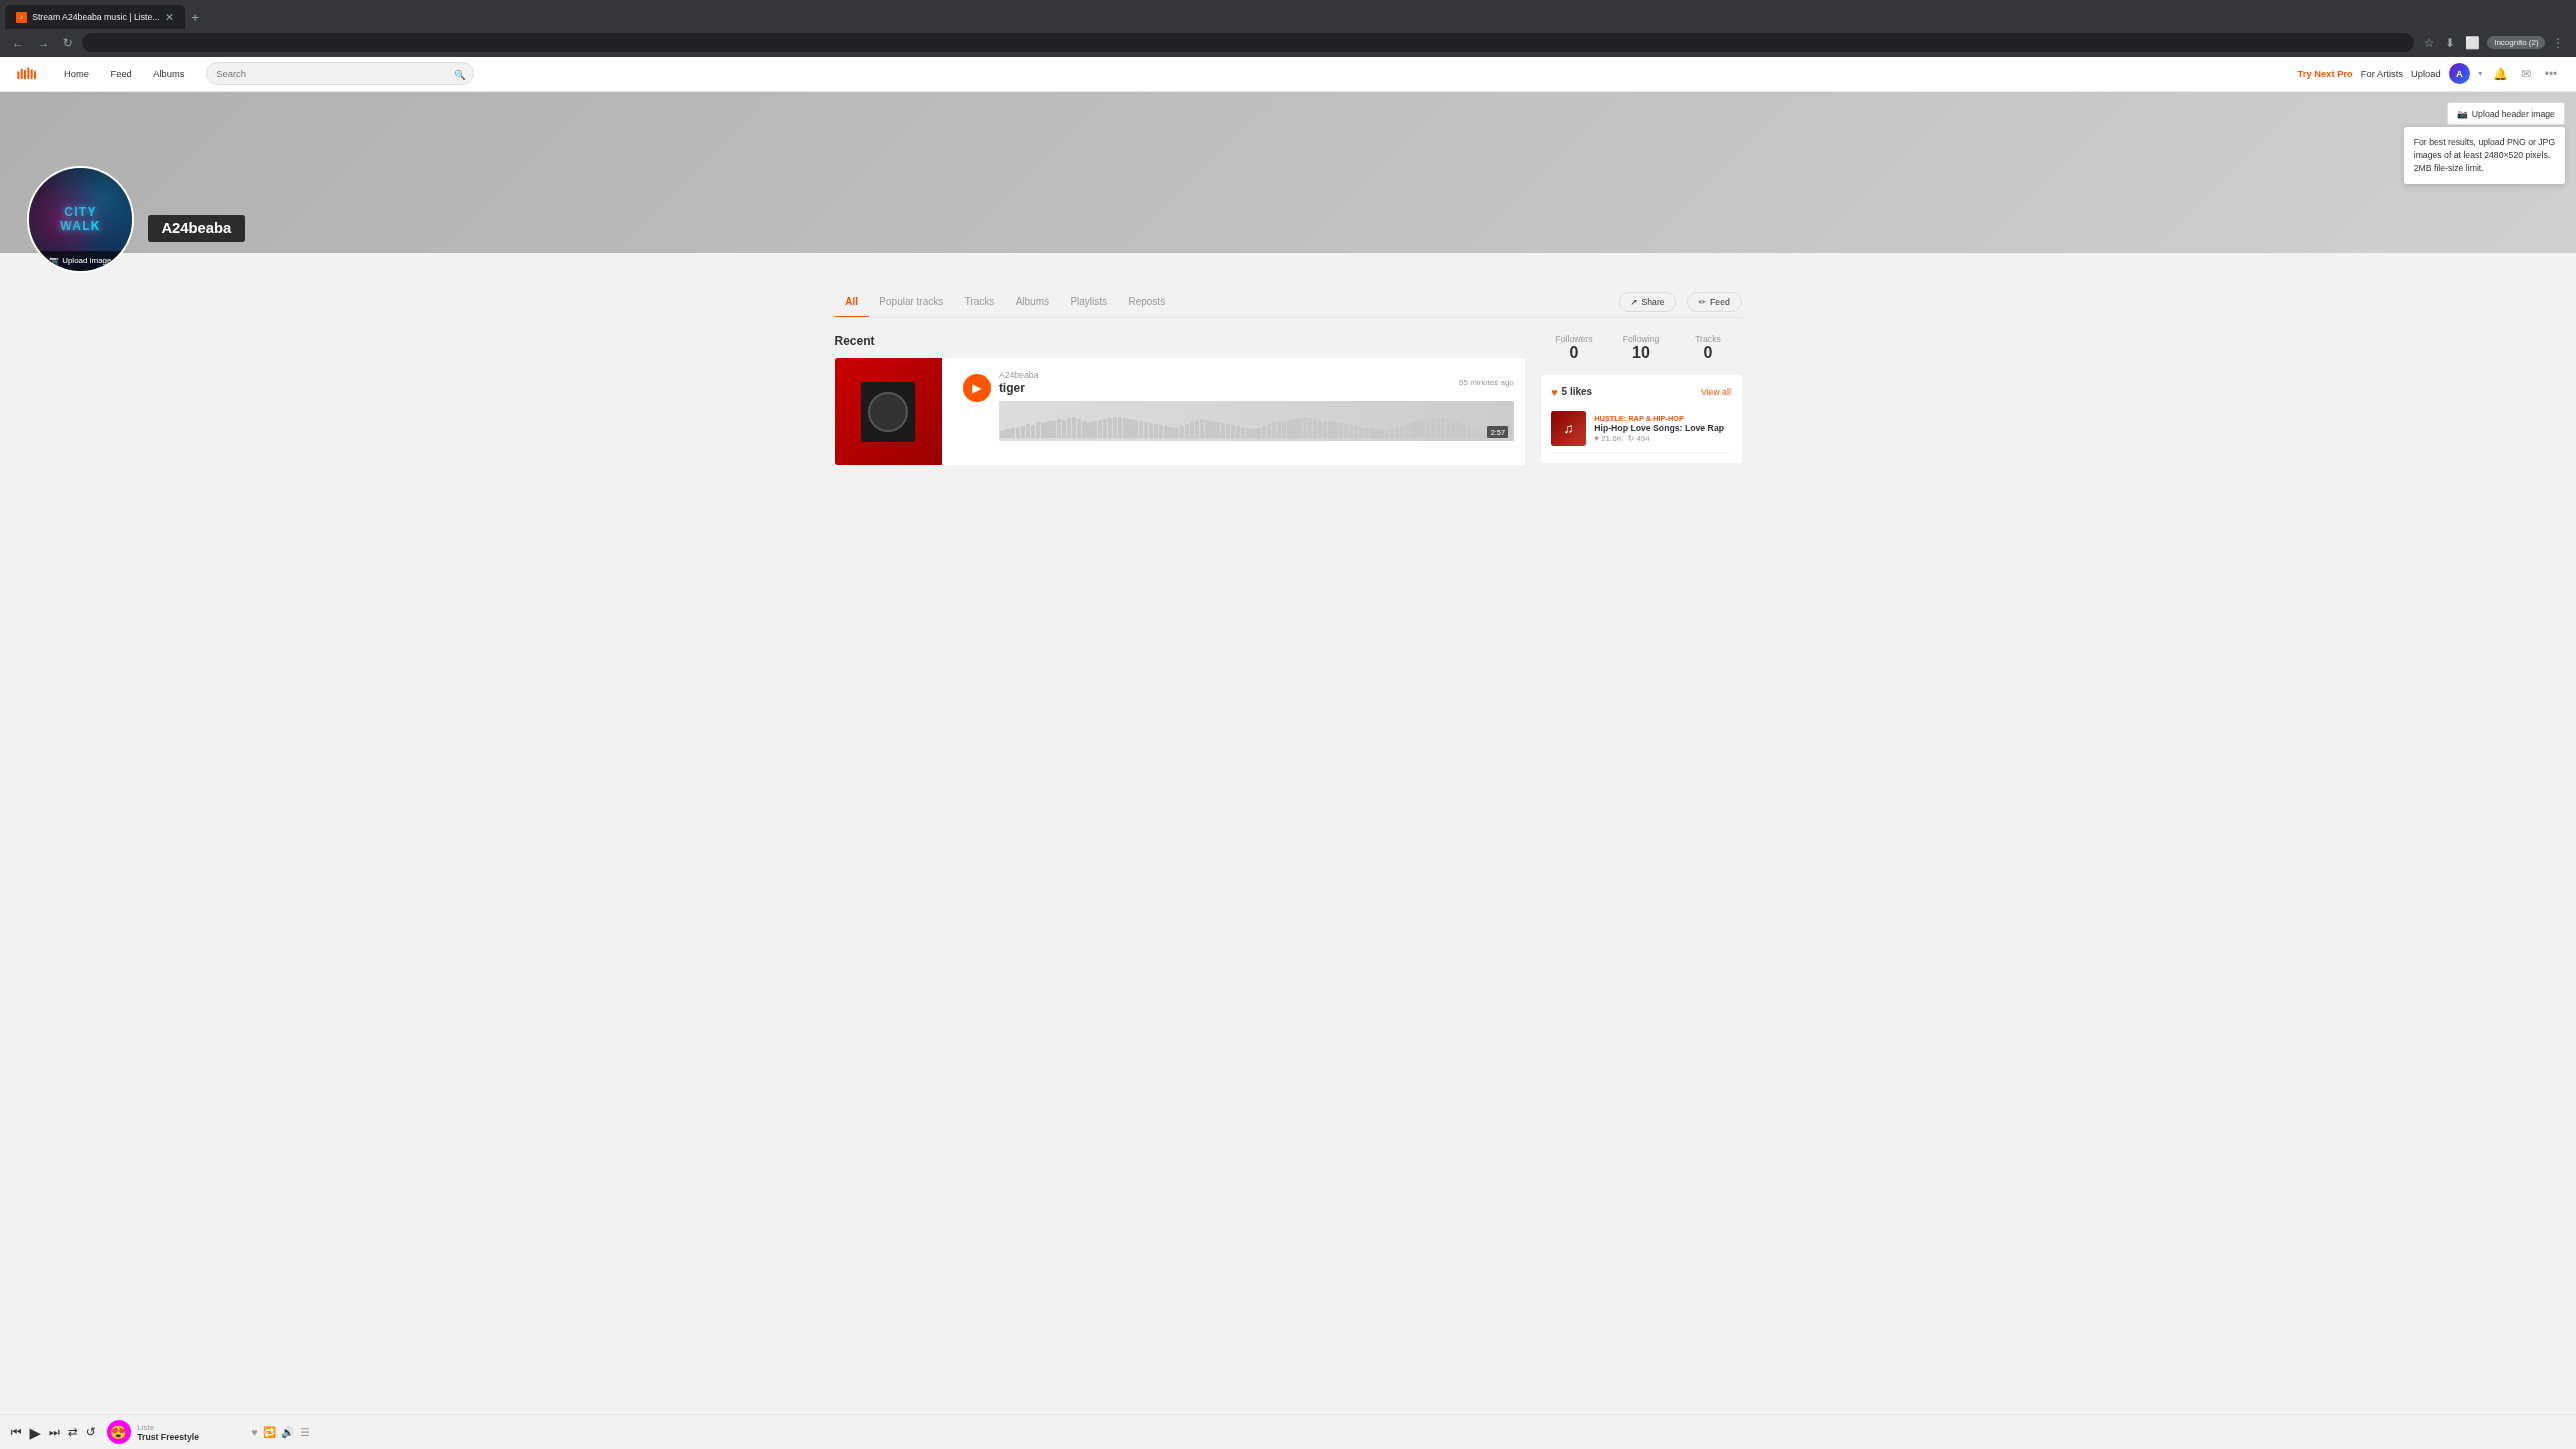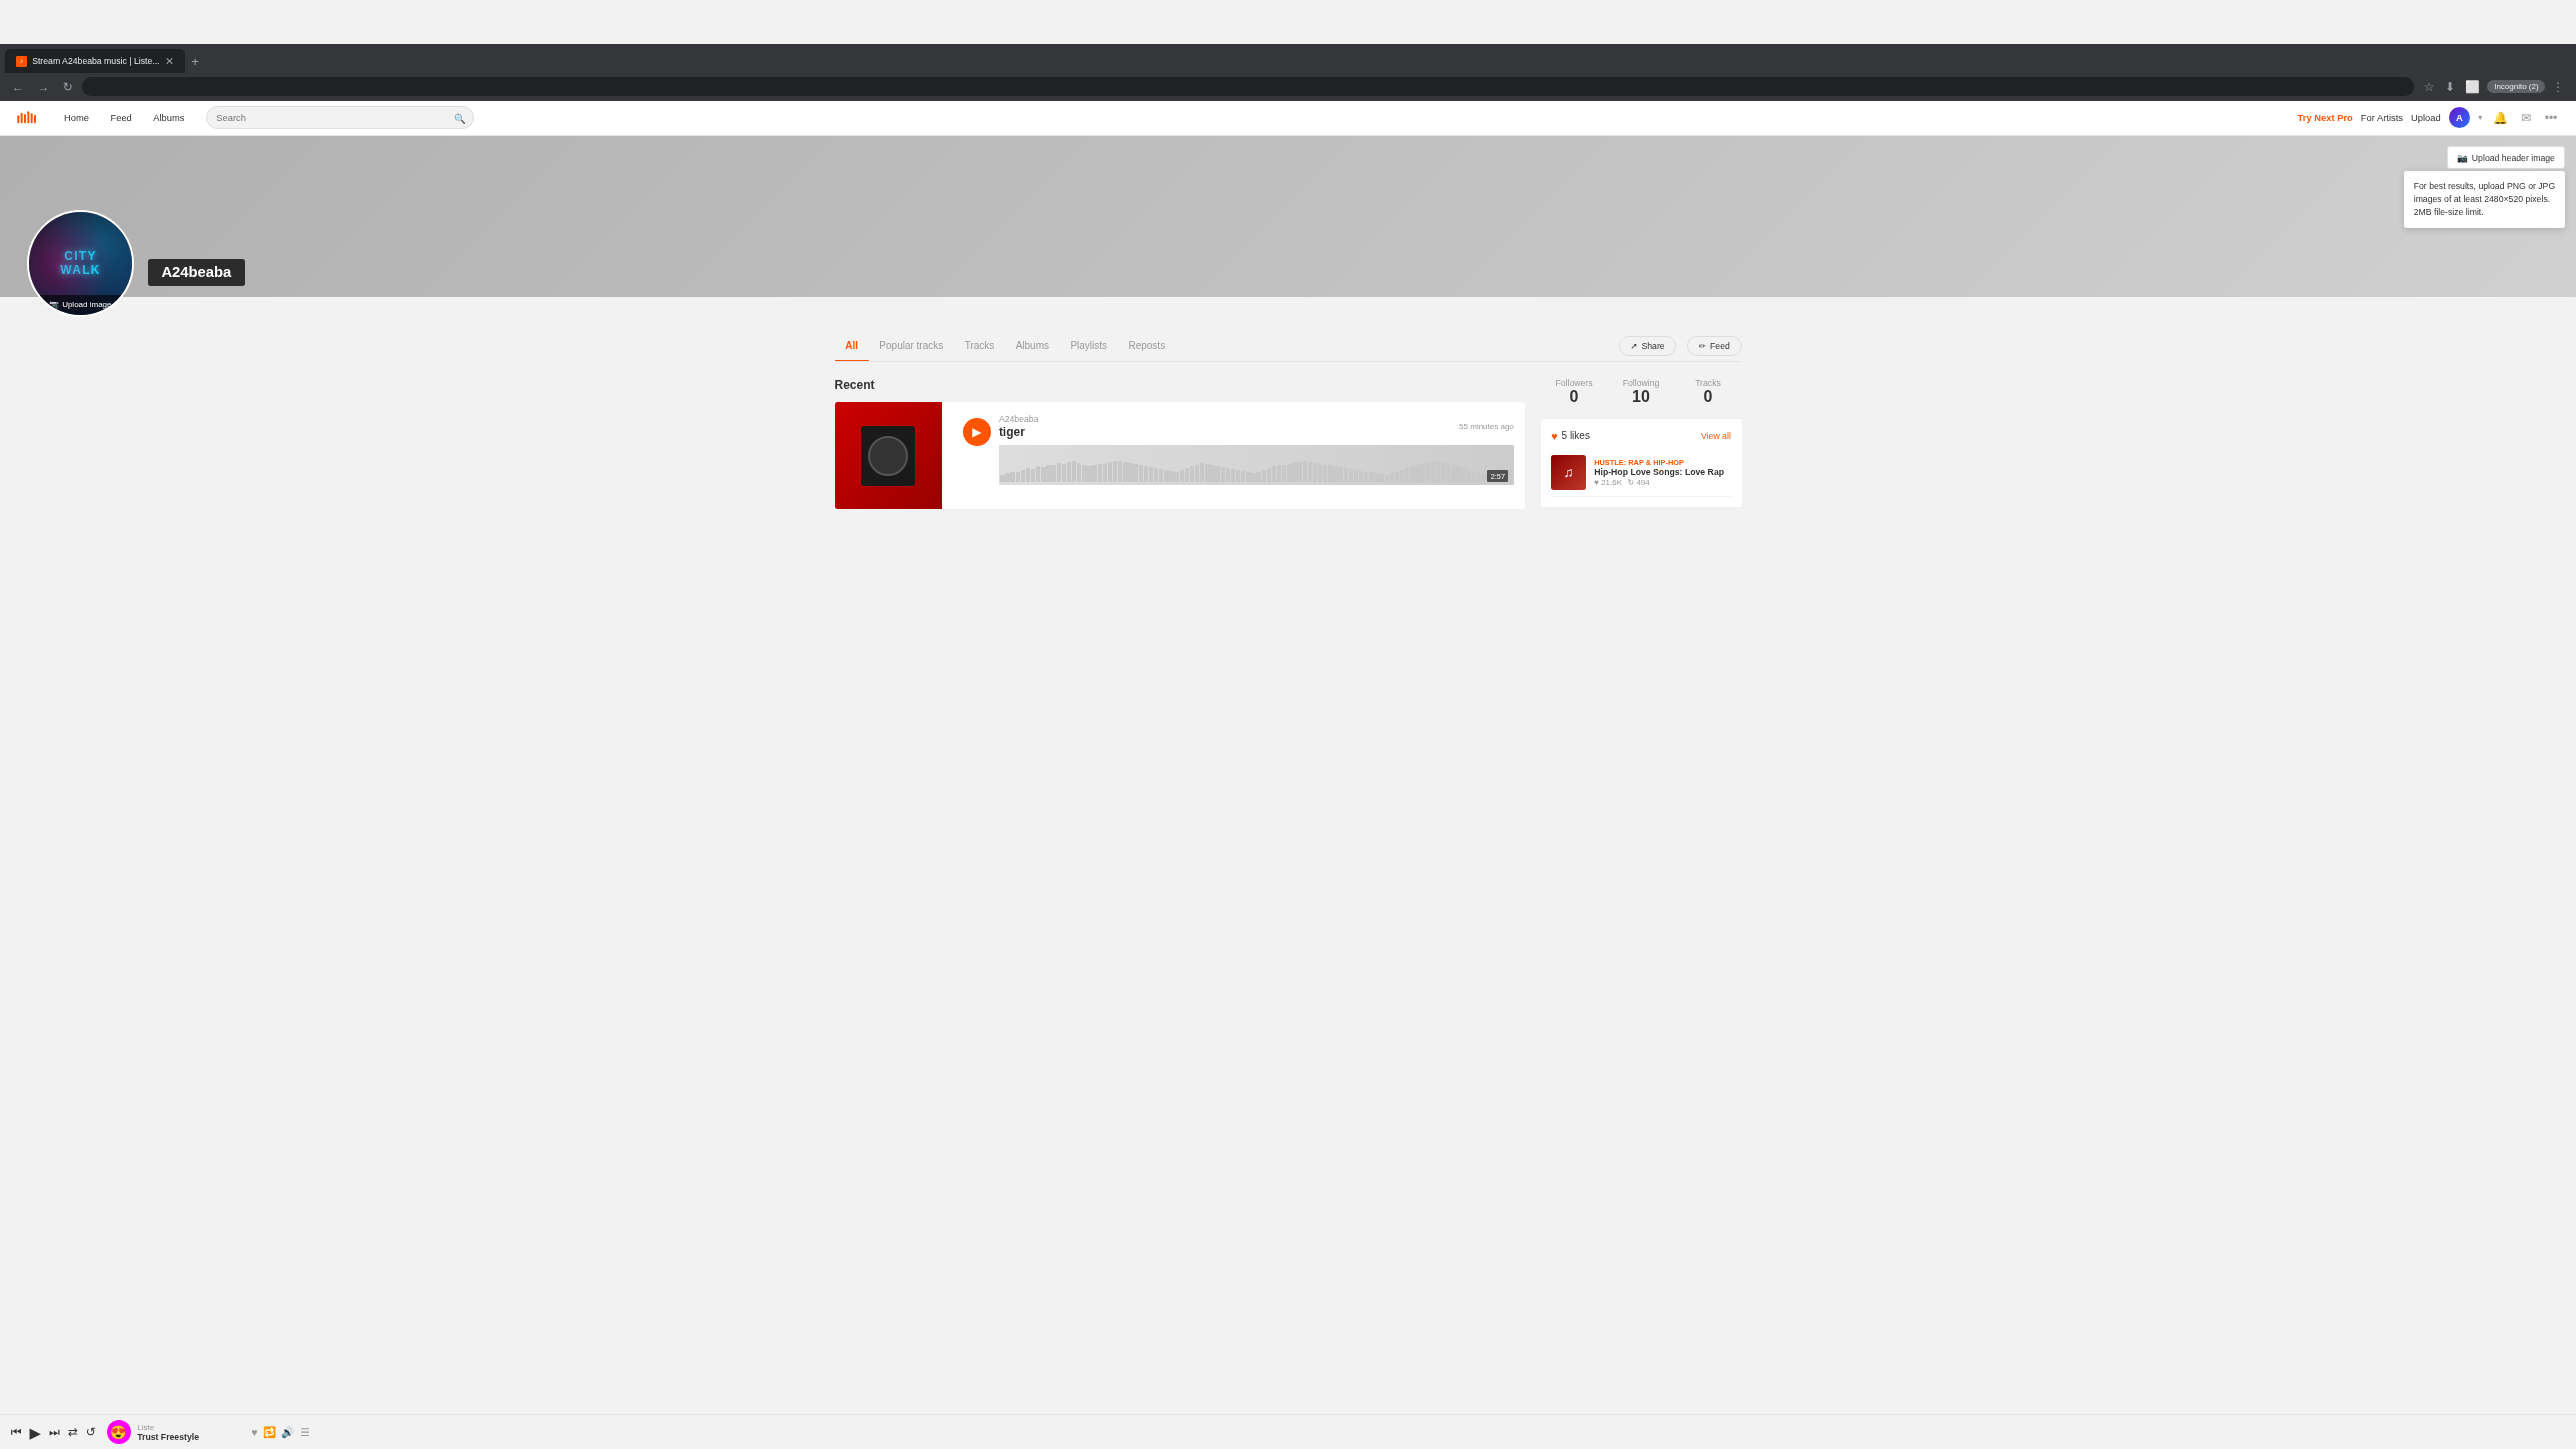--- a/index.html
+++ b/index.html
@@ -1,19 +1,19 @@
 <!DOCTYPE html>
 <html style="font-size:10.7px"><head>
   <meta charset="utf-8">
   <style>
     * { margin: 0; padding: 0; box-sizing: border-box; }
     body { font-family: -apple-system, BlinkMacSystemFont, 'Segoe UI', Arial, sans-serif; background: #f2f2f2; font-size: 9.4px; color: #333; }
 
     
-    .browser-chrome { background: #4c1d95; width: 100%; margin-top: 44px; }
+    .browser-chrome { background: #4c1d95; width: 100%; }
     .browser-tabs { display: flex; align-items: center; padding: 5.4px 5.4px 0; background: #35363a; gap: 1.3px; }
     .browser-tab { background: #202124; color: #e8eaed; padding: 5.4px 10.7px; border-radius: 5.4px 5.4px 0 0; display: flex; align-items: center; gap: 5.4px; font-size: 8.7px; min-width: 134px; }
     .browser-tab .favicon { width: 10.7px; height: 10.7px; background: #f50; border-radius: 1.3px; display: inline-block; font-size: 6.7px; color: white; text-align: center; line-height: 10.7px; }
     .browser-tab .close-tab { margin-left: auto; color: #9aa0a6; cursor: pointer; font-size: 10.7px; }
     .tab-new { background: none; border: none; color: #9aa0a6; font-size: 13.4px; cursor: pointer; padding: 2.7px 5.4px; }
     .browser-toolbar { background: #35363a; padding: 4px 8px; display: flex; align-items: center; gap: 5.4px; }
     .nav-btn { background: none; border: none; color: #9aa0a6; cursor: pointer; font-size: 12px; padding: 2.7px 4px; border-radius: 50%; }
     .address-bar { flex: 1; background: #202124; border: none; color: #e8eaed; padding: 4px 8px; border-radius: 13.4px; font-size: 9.4px; }
     .toolbar-actions { display: flex; gap: 2.7px; align-items: center; }
     .toolbar-icon { background: none; border: none; color: #9aa0a6; cursor: pointer; font-size: 12px; padding: 2.7px 4px; }
@@ -79,21 +79,21 @@
 
     
     .stats-row { display: flex; gap: 0; margin-bottom: 13.4px; }
     .stat-item { flex: 1; text-align: center; }
     .stat-label { font-size: 8.7px; color: #999; }
     .stat-value { font-size: 16px; font-weight: 700; color: #333; }
 
     
     .likes-section { background: white; border-radius: 2.7px; padding: 10.7px; }
     .likes-header { display: flex; align-items: center; justify-content: space-between; margin-bottom: 8px; }
-    .likes-title { font-size: 10px; font-weight: 400; }
+    .likes-title { font-size: 10px; font-weight: 700; }
     .view-all { color: #f50; font-size: 8.7px; cursor: pointer; text-decoration: none; }
     .like-item { display: flex; align-items: center; gap: 8px; padding: 5.4px 0; border-bottom: 0.7px solid #f2f2f2; }
     .like-thumb { width: 35px; height: 35px; background: #333; border-radius: 2.7px; flex-shrink: 0; overflow: hidden; }
     .like-info { flex: 1; }
     .like-genre { font-size: 7.4px; color: #f50; text-transform: uppercase; font-weight: 600; }
     .like-name { font-size: 8.7px; font-weight: 600; color: #333; }
     .like-meta { font-size: 8px; color: #999; display: flex; gap: 5.4px; margin-top: 1.3px; }
 
     
     .player-bar { position: fixed; bottom: 0; left: 0; right: 0; background: #f2f2f2; border-top: 0.7px solid #e5e5e5; height: 35px; display: flex; align-items: center; padding: 0 10.7px; gap: 10.7px; z-index: 100; }

